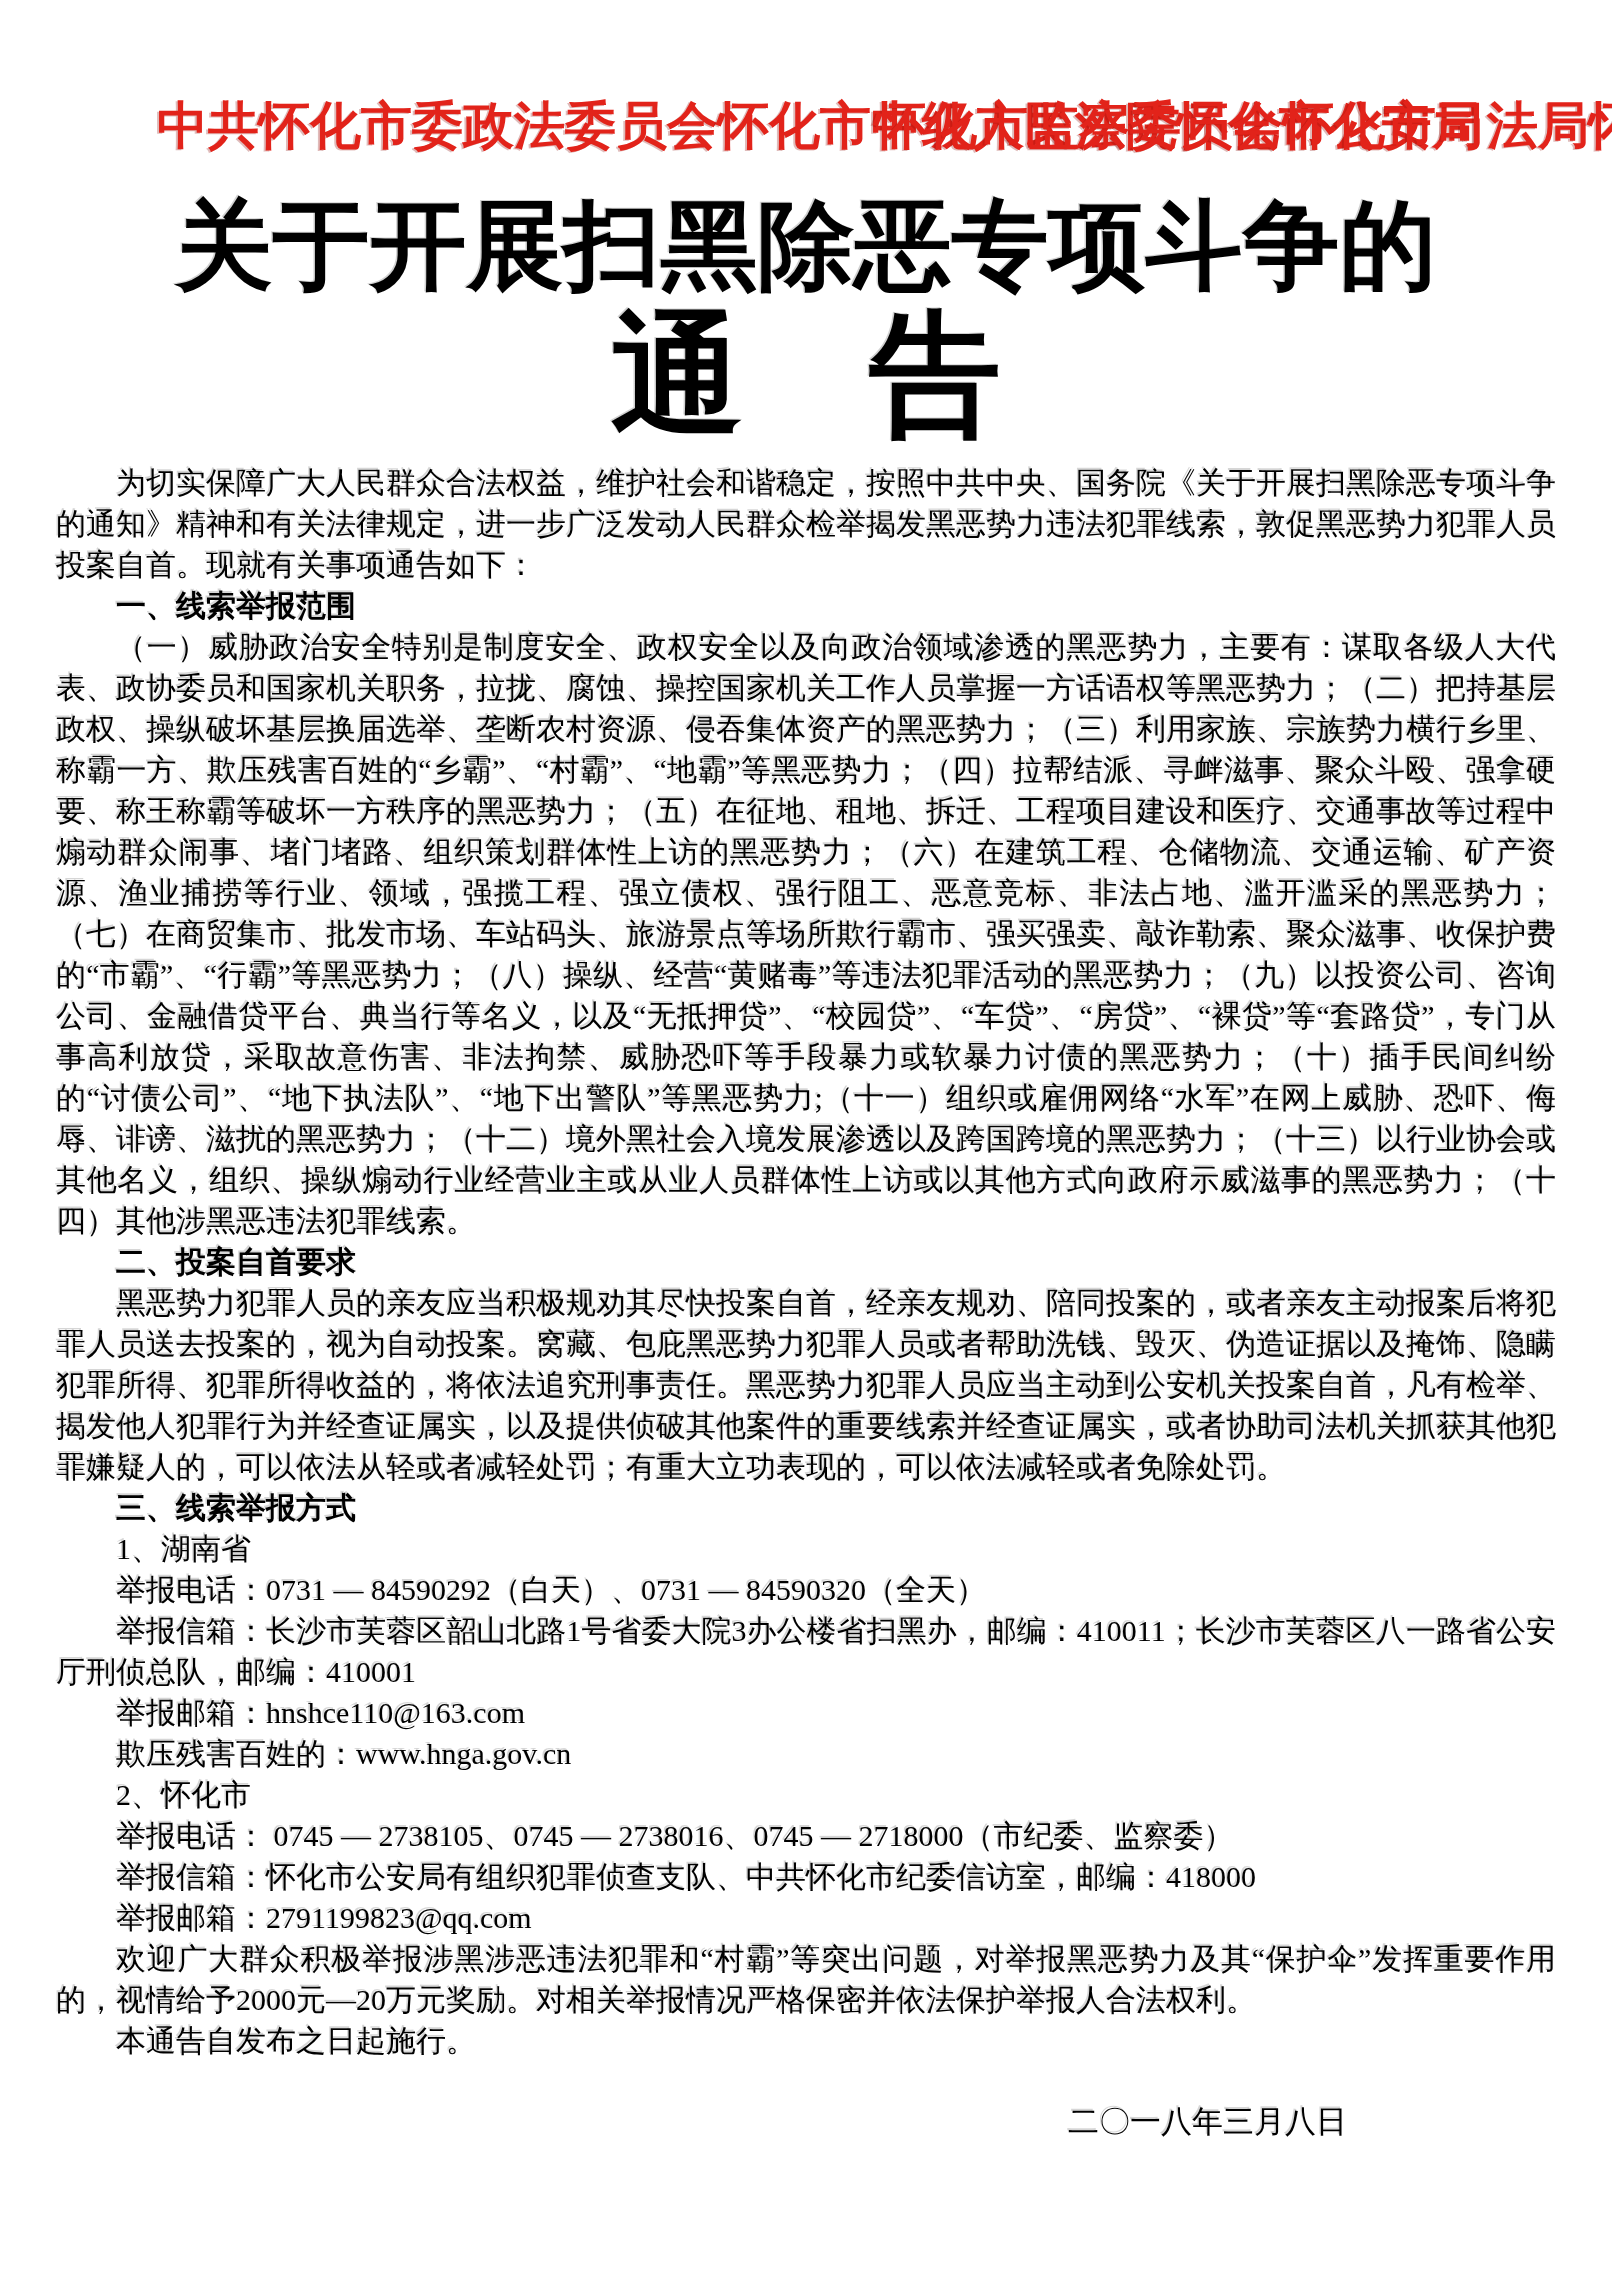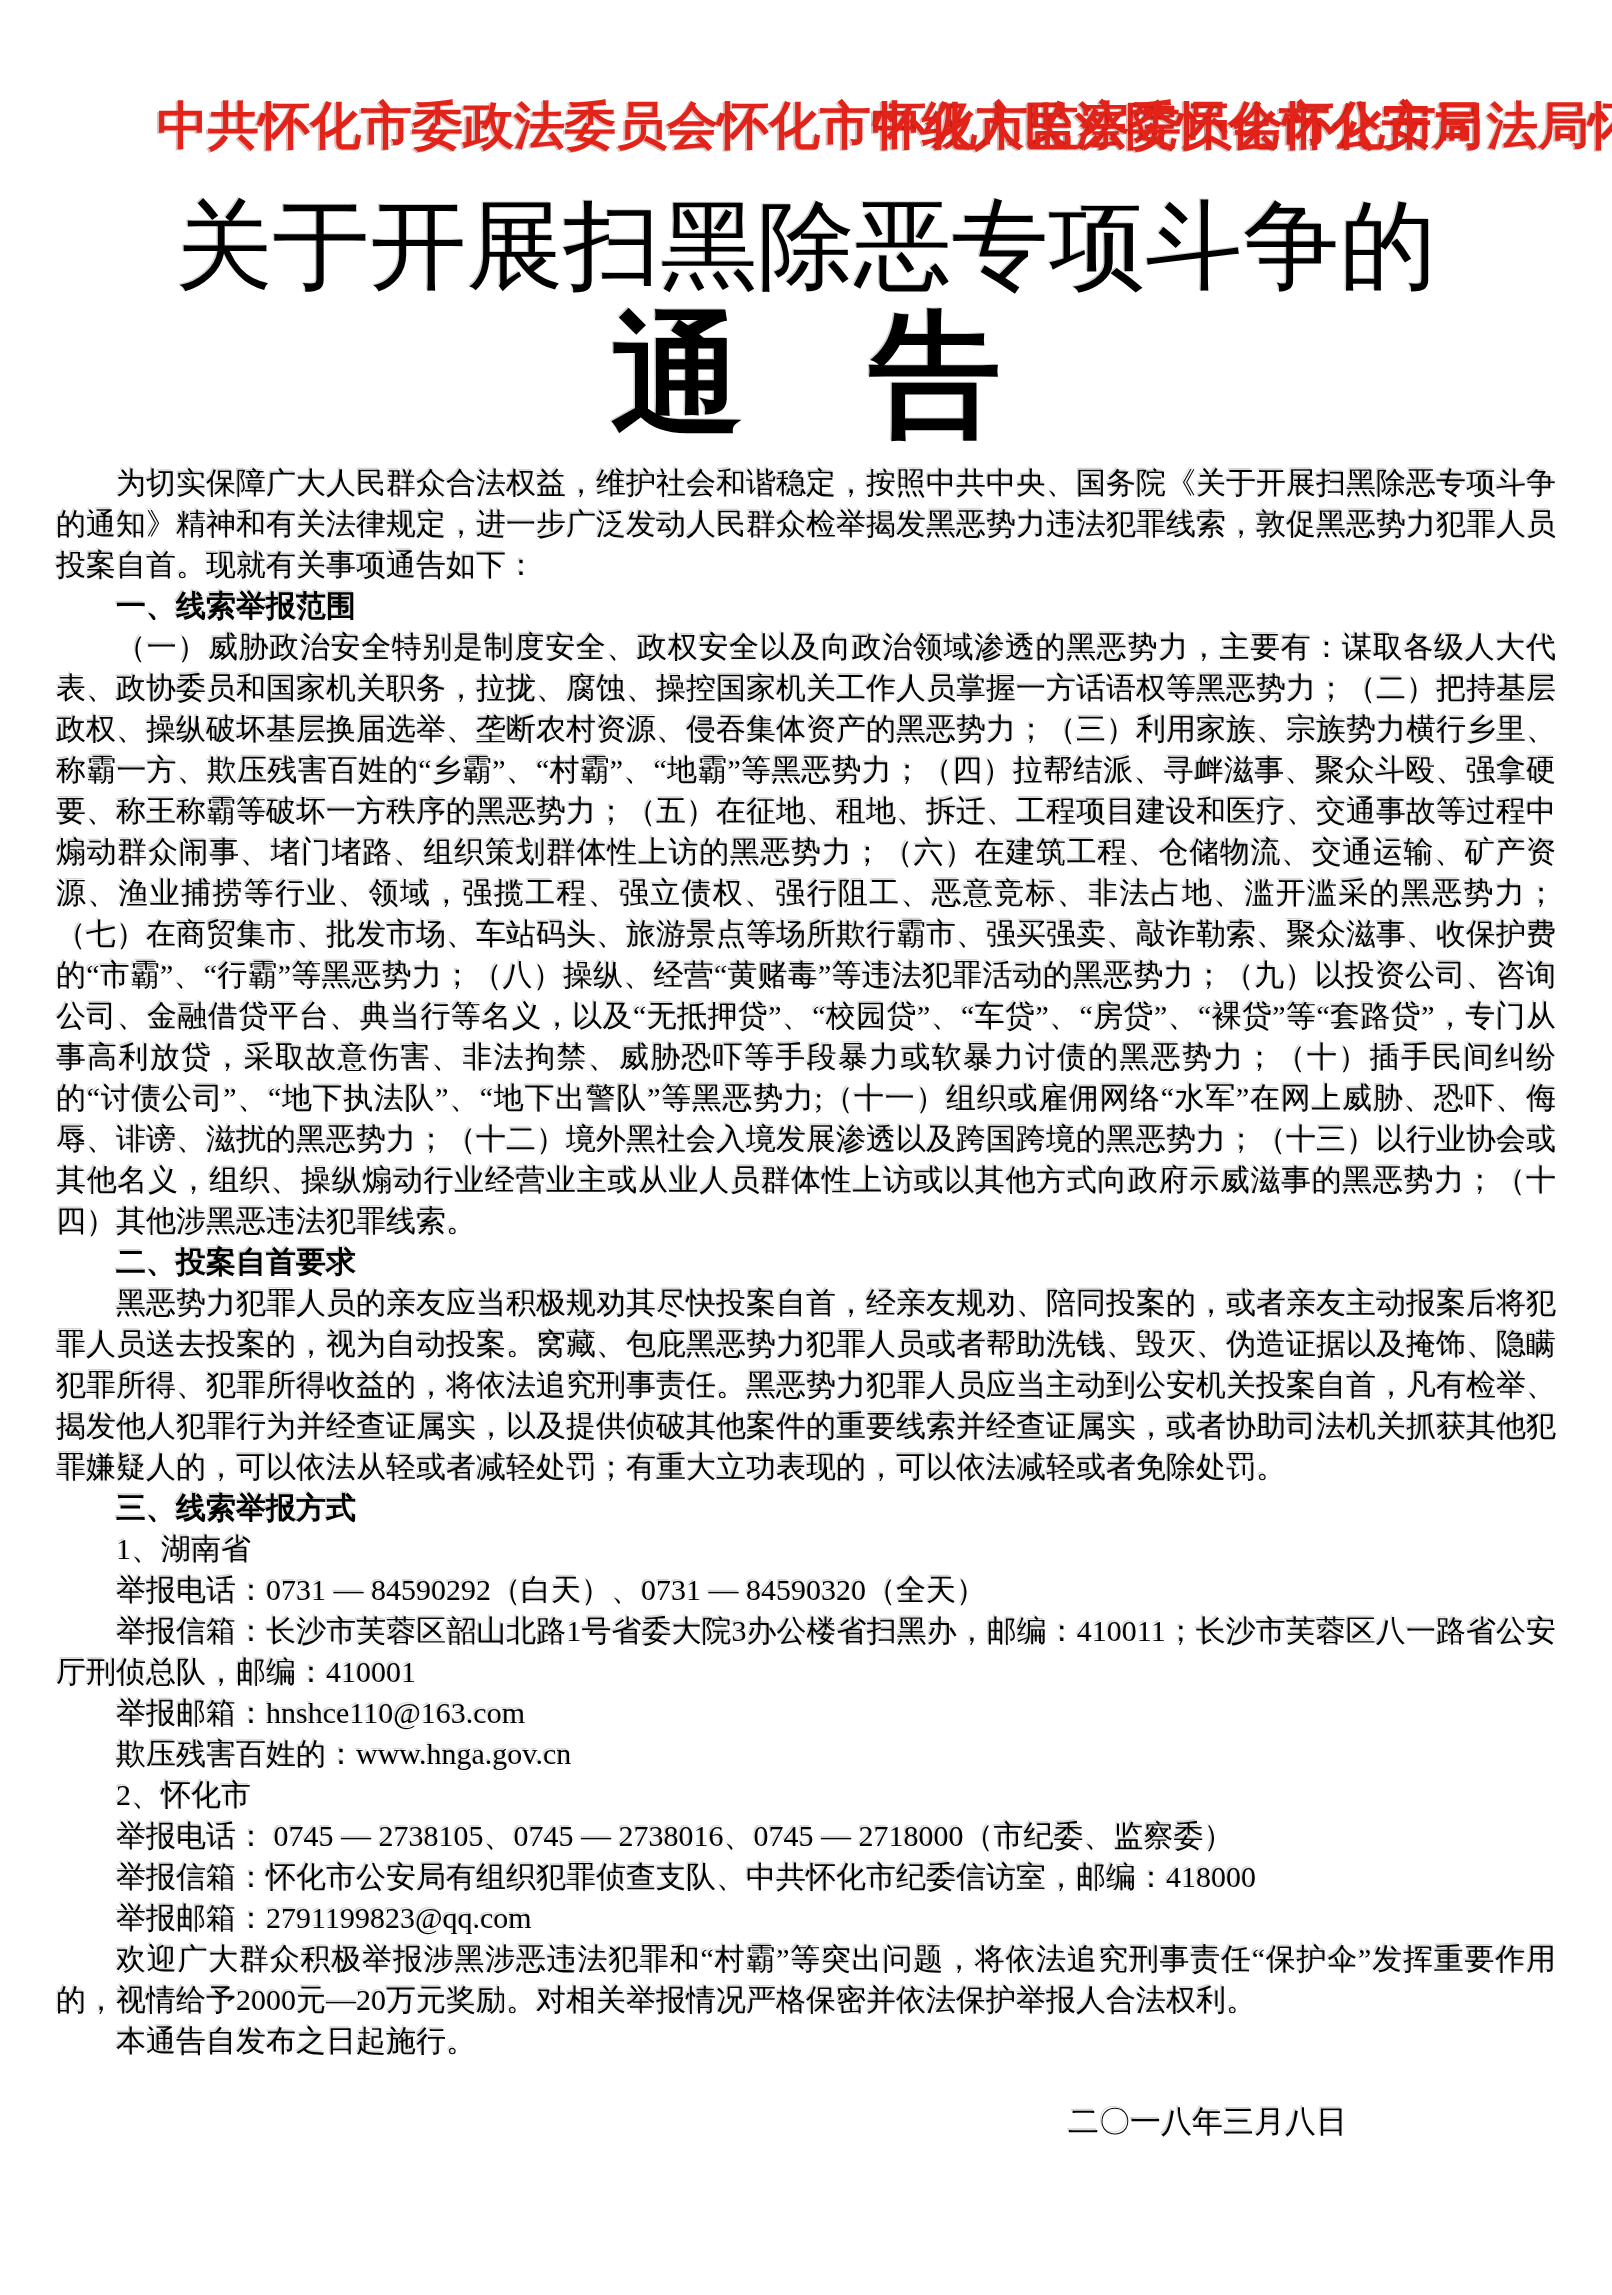--- a/index.html
+++ b/index.html
@@ -29,21 +29,21 @@
     text-align: justify;
     text-align-last: justify;
     white-space: nowrap;
     text-shadow: -2.1px 0.5px 0 rgba(140, 12, 6, 0.28);
   }
   
   .main-title {
     margin: 30px 54px 0;
     text-align: center;
     font-size: 97px;
-    font-weight: normal;
+    font-weight: bold;
     line-height: 1.12;
     white-space: nowrap;
     text-shadow: -1.6px -1.1px 0 rgba(0,0,0,0.18);
   }
   .notice-word {
     display: flex;
     justify-content: center;
     gap: 126px;
     margin-top: 3.2px;
     font-size: 132px;
@@ -112,20 +112,20 @@
     <p class="heading">三、线索举报方式</p>
     <p class="para">1、湖南省</p>
     <p class="para">举报电话：0731 — 84590292（白天）、0731 — 84590320（全天）</p>
     <p class="para">举报信箱：长沙市芙蓉区韶山北路1号省委大院3办公楼省扫黑办，邮编：410011；长沙市芙蓉区八一路省公安厅刑侦总队，邮编：410001</p>
     <p class="para">举报邮箱：hnshce110@163.com</p>
     <p class="para">欺压残害百姓的：www.hnga.gov.cn</p>
     <p class="para">2、怀化市</p>
     <p class="para">举报电话： 0745 — 2738105、0745 — 2738016、0745 — 2718000（市纪委、监察委）</p>
     <p class="para">举报信箱：怀化市公安局有组织犯罪侦查支队、中共怀化市纪委信访室，邮编：418000</p>
     <p class="para">举报邮箱：2791199823@qq.com</p>
-    <p class="para">欢迎广大群众积极举报涉黑涉恶违法犯罪和“村霸”等突出问题，将依法追究刑事责任“保护伞”发挥重要作用的，视情给予2000元—20万元奖励。对相关举报情况严格保密并依法保护举报人合法权利。</p>
+    <p class="para">欢迎广大群众积极举报涉黑涉恶违法犯罪和“村霸”等突出问题，对举报黑恶势力及其“保护伞”发挥重要作用的，视情给予2000元—20万元奖励。对相关举报情况严格保密并依法保护举报人合法权利。</p>
     <p class="para">本通告自发布之日起施行。</p>
 
     <p class="date-line">二〇一八年三月八日</p>
   </main>
 
 </div>
 
 
 </body></html>

